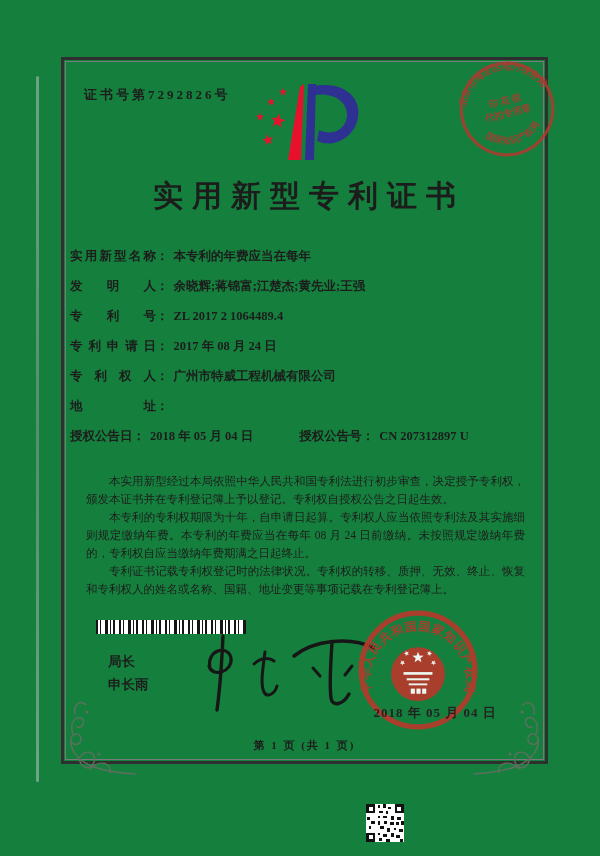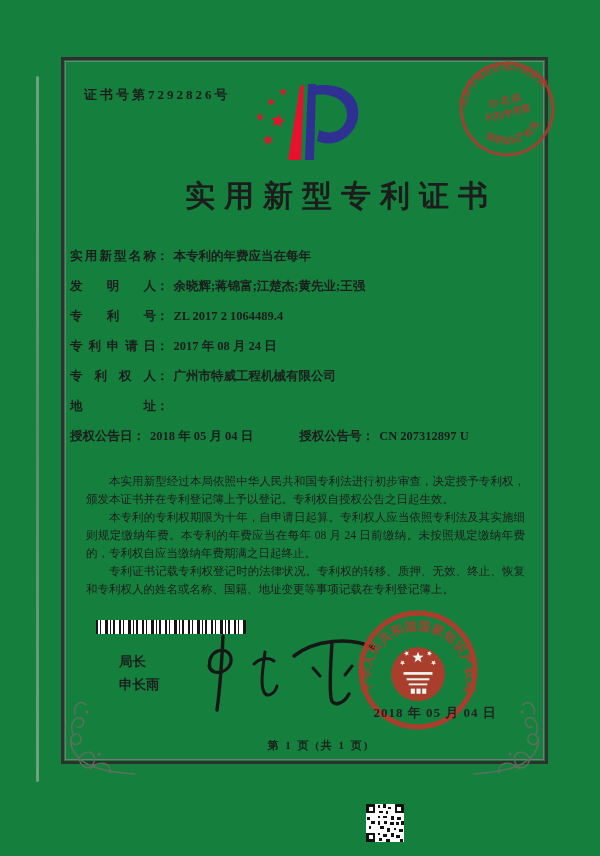--- a/index.html
+++ b/index.html
@@ -6,46 +6,46 @@
   #scan-page{position:relative;width:600px;height:856px;background:#15803d;overflow:hidden;
              font-family:"Liberation Serif", serif;color:#1c1c1c;}
   .left-shadow{position:absolute;left:36px;top:76px;width:3px;height:706px;
                background:linear-gradient(#c5c5c5,#9a9a9a,#c9c9c9);opacity:.5;border-radius:2px;}
   
   .frame{position:absolute;left:61px;top:57px;width:481px;height:701px;border:3px solid #2f2f2f;}
   .frame-inner{position:absolute;inset:1px;border:1px solid #7a7a7a;pointer-events:none;}
   .cert-number{position:absolute;left:20px;top:26px;font-size:13px;font-weight:600;letter-spacing:3px;}
   .logo{position:absolute;left:186px;top:20px;width:120px;height:86px;}
   .title{position:absolute;left:0;top:116px;width:100%;text-align:center;font-size:30px;
-         font-weight:700;letter-spacing:9px;text-indent:9px;padding-left:32px;}
+         font-weight:700;letter-spacing:9px;text-indent:9px;}
   
   .fields{position:absolute;left:6px;top:186px;right:16px;font-size:12.5px;font-weight:600;}
   .row{display:flex;line-height:20px;margin-bottom:10px;}
   .lbl{flex:none;width:86px;text-align:justify;text-align-last:justify;}
   .colon{flex:none;margin-right:5px;}
   .val{flex:1;}
   .grant-row{display:flex;line-height:20px;margin-top:3px;}
   .grant-pair2{margin-left:46px;}
   
   .paras{position:absolute;left:22px;right:20px;top:412px;font-size:11.5px;line-height:18px;
          text-align:justify;font-weight:400;}
   .paras p{margin:0;text-indent:2em;}
   .barcode{position:absolute;left:32px;top:560px;width:150px;height:14px;
     background:repeating-linear-gradient(90deg,#151515 0 2px,#fff 2px 4px,#151515 4px 5px,#fff 5px 9px,
       #151515 9px 12px,#fff 12px 14px,#151515 14px 15px,#fff 15px 17px,#151515 17px 19px,#fff 19px 23px);}
-  .signer{position:absolute;left:44px;top:590px;font-size:13.5px;font-weight:600;line-height:23px;margin-left:11px;}
+  .signer{position:absolute;left:44px;top:590px;font-size:13.5px;font-weight:600;line-height:23px;}
   .signature{position:absolute;left:118px;top:568px;width:215px;height:94px;}
   .office-seal{position:absolute;left:292px;top:548px;width:124px;height:124px;opacity:.92;}
   .seal-date{position:absolute;left:286px;top:644px;width:170px;text-align:center;font-size:13px;
              font-weight:600;letter-spacing:1px;color:#222;}
   .flourish{position:absolute;width:80px;height:88px;top:628px;}
   .flourish.fl-left{left:-5px;}
   .flourish.fl-right{right:-5px;transform:scaleX(-1);}
   .page-number{position:absolute;left:0;top:678px;width:100%;text-align:center;font-size:11px;
-               letter-spacing:2px;font-weight:600;padding-left:14px;}
+               letter-spacing:2px;font-weight:600;}
   
   .tax-seal{position:absolute;left:455px;top:57px;width:104px;height:104px;transform:rotate(-14deg);opacity:.85;}
   
   .qr{position:absolute;left:366px;top:804px;width:38px;height:38px;}
   .scan-text{position:absolute;left:414px;top:810px;font-size:17px;font-weight:700;letter-spacing:2px;
              color:#1b1b1b;font-family:"Liberation Serif",serif;}
 </style>
 </head>
 <body>
 

